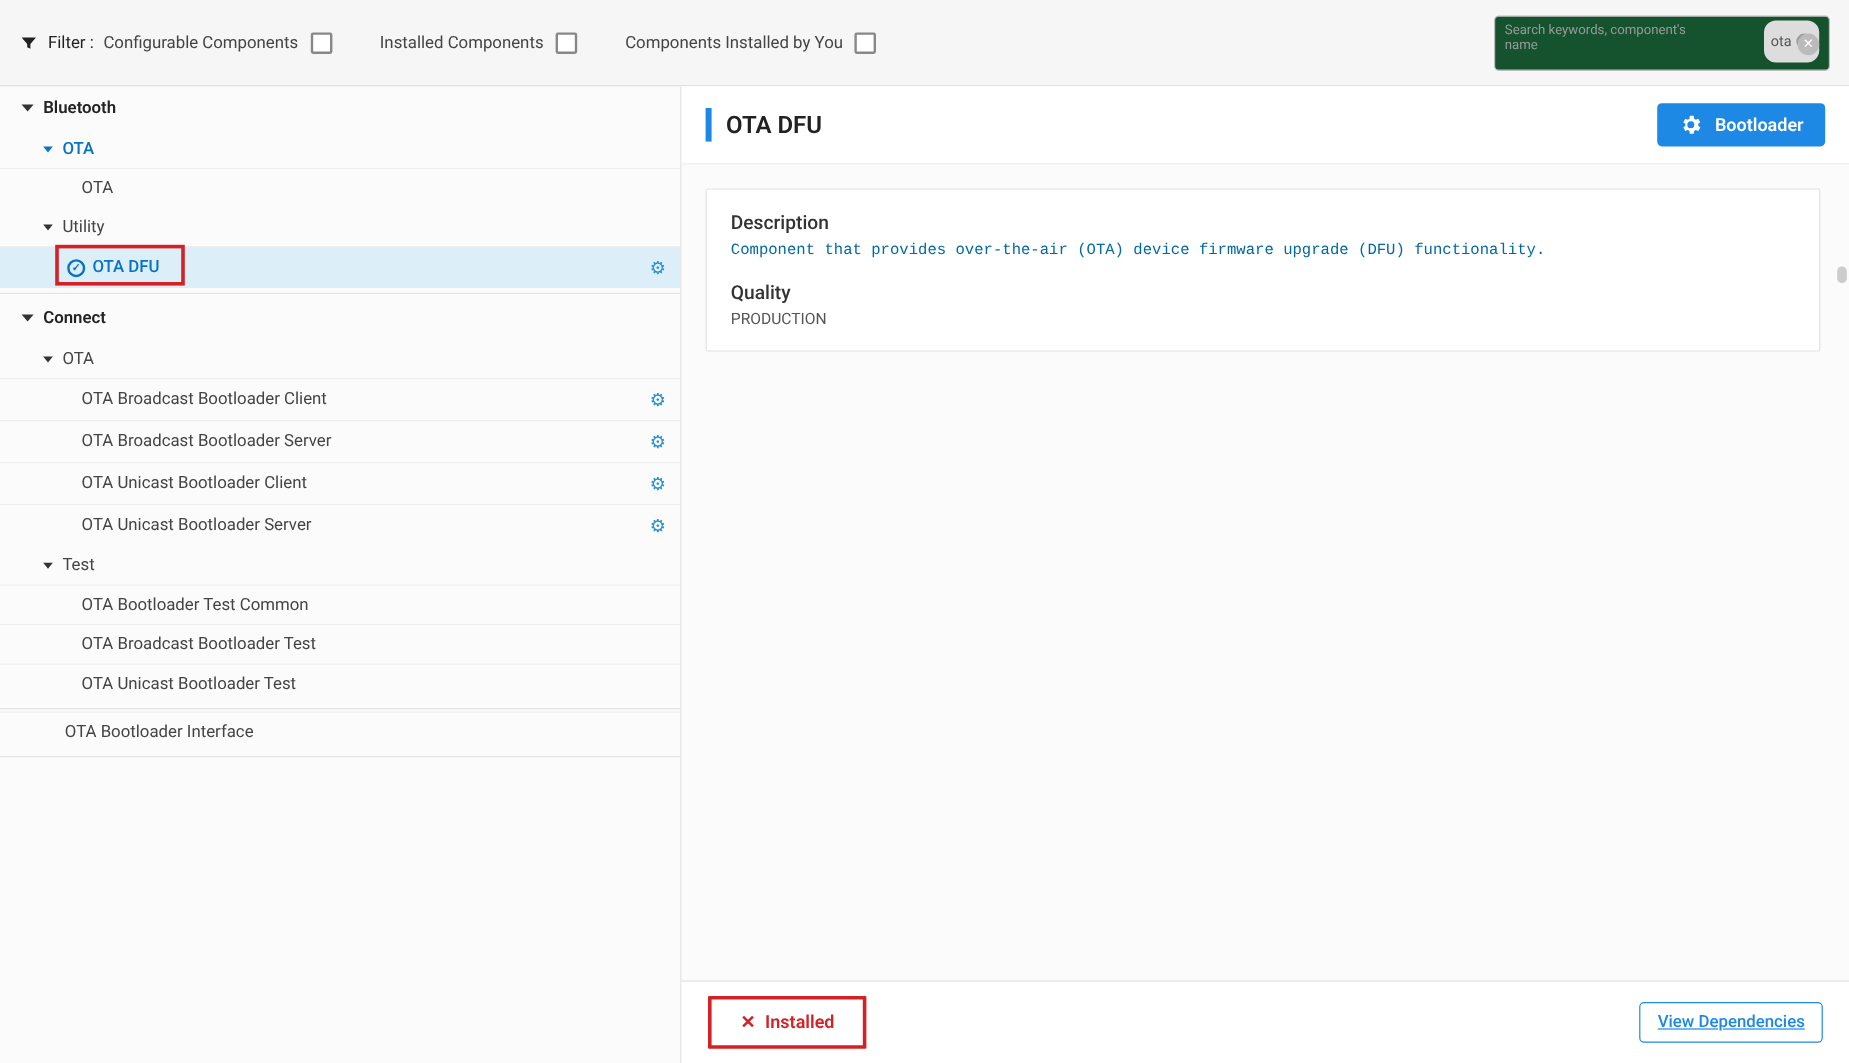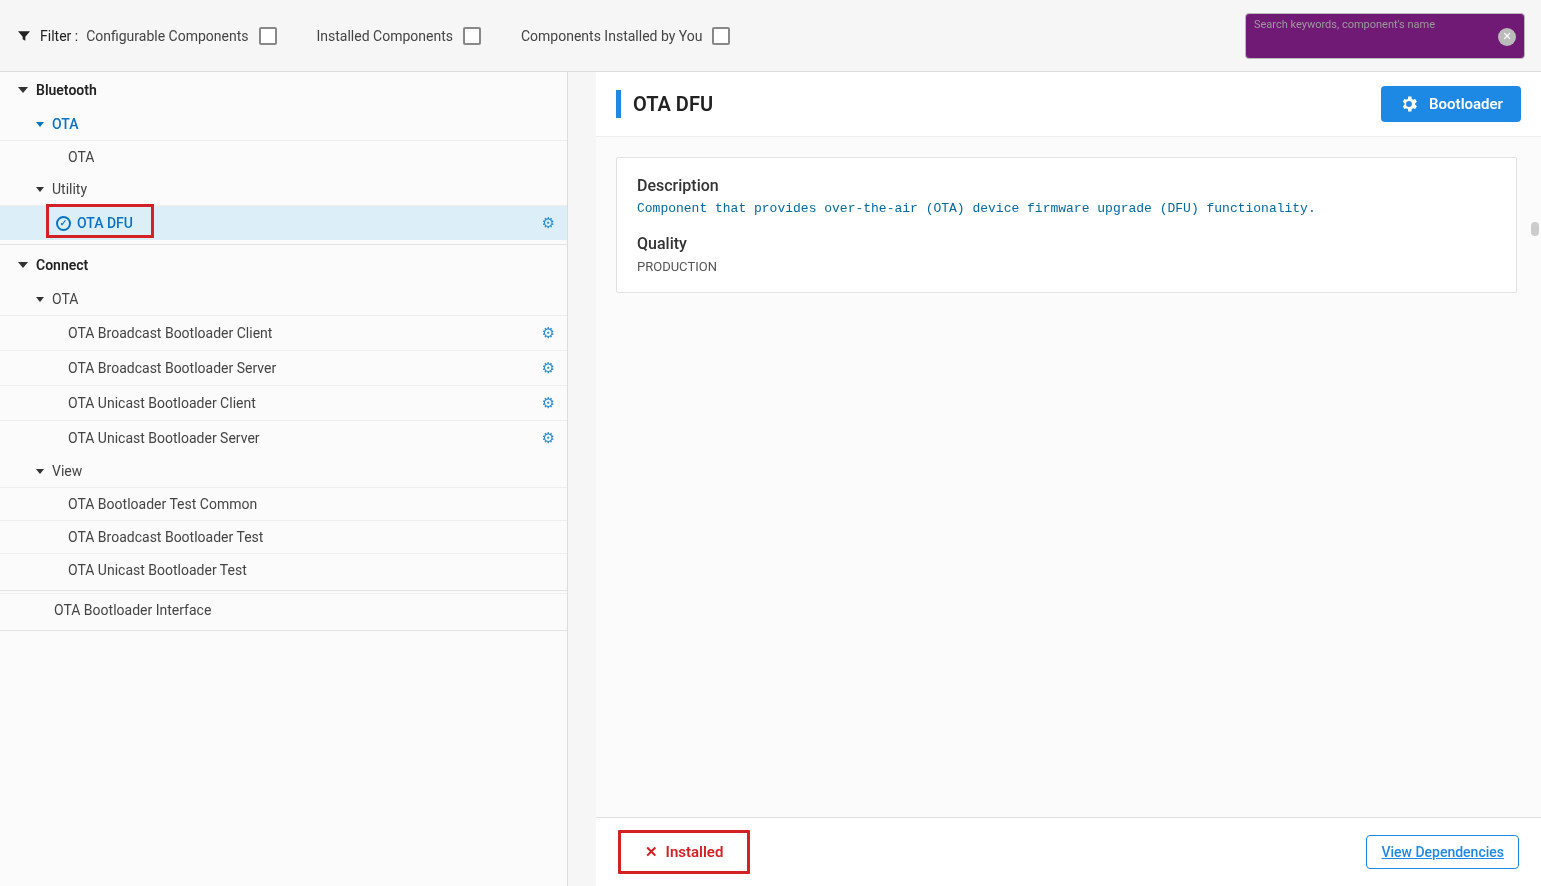--- a/index.html
+++ b/index.html
@@ -23,36 +23,36 @@
   .filter-icon { width: 16px; height: 16px; margin-right: 8px; }
   .filter-label { color: #222; margin-right: 8px; }
   .check-item { display: flex; align-items: center; margin-right: 40px; color: #444; }
   .check-item .lbl { margin-right: 10px; }
   .checkbox {
     width: 18px; height: 18px; border: 2px solid #888; background: #fff; border-radius: 2px; cursor: pointer;
   }
   .spacer { flex: 1; }
   .search-wrap {
     border: 1px solid #bbb; border-radius: 4px; padding: 2px 8px 6px 8px; width: 280px; height: 46px;
-    display: flex; flex-direction: column; background: #701a75; position: relative; gap: 48px;
+    display: flex; background: #14532d; position: relative; gap: 48px;
   }
   .search-ph { font-size: 11px; color: #9a9a9a; margin-top: 2px; }
   .chip {
     display: inline-flex; align-items: center; background: #ddd; color: #555;
     border-radius: 10px; padding: 0px 6px; font-size: 12px; width: fit-content; margin-top: 1px;
   }
   .chip-x {
     width: 13px; height: 13px; border-radius: 50%; background: #999; color: #ddd;
     display: inline-flex; align-items: center; justify-content: center; font-size: 9px; margin-left: 4px; cursor: pointer;
   }
   .search-clear {
     position: absolute; right: 8px; top: 14px; width: 18px; height: 18px; border-radius: 50%;
     background: #bbb; color: #fff; display:flex; align-items:center; justify-content:center; font-size: 11px; cursor:pointer;
   }
-  .main { display: flex; height: calc(100% - 72px); gap: 28px; }
+  .main { display: flex; height: calc(100% - 72px); }
   .sidebar {
     width: 568px; border-right: 1px solid #ddd; background: #fbfbfb; overflow-y: auto;
   }
   .group-header {
     display: flex; align-items: center; padding: 10px 18px; font-weight: 600; color: #222; cursor: pointer;
   }
   .caret { width: 0; height: 0; border-left: 5px solid transparent; border-right: 5px solid transparent; border-top: 6px solid #333; margin-right: 8px; }
   .caret.blue { border-top-color: #0a72c4; }
   .caret.small { border-left-width:4px; border-right-width:4px; border-top-width:5px; }
   .subgroup-header { display:flex; align-items:center; padding: 8px 18px 8px 36px; color:#444; cursor:pointer; }
@@ -178,21 +178,21 @@
       <span>OTA Unicast Bootloader Client</span>
       <span class="gear">⚙</span>
     </div>
     <div class="tree-item">
       <span>OTA Unicast Bootloader Server</span>
       <span class="gear">⚙</span>
     </div>
 
     <div class="subgroup-header">
       <span class="caret small"></span>
-      <span>View</span>
+      <span>Test</span>
     </div>
     <div class="tree-item">
       <span>OTA Bootloader Test Common</span>
     </div>
     <div class="tree-item">
       <span>OTA Broadcast Bootloader Test</span>
     </div>
     <div class="tree-item">
       <span>OTA Unicast Bootloader Test</span>
     </div>

